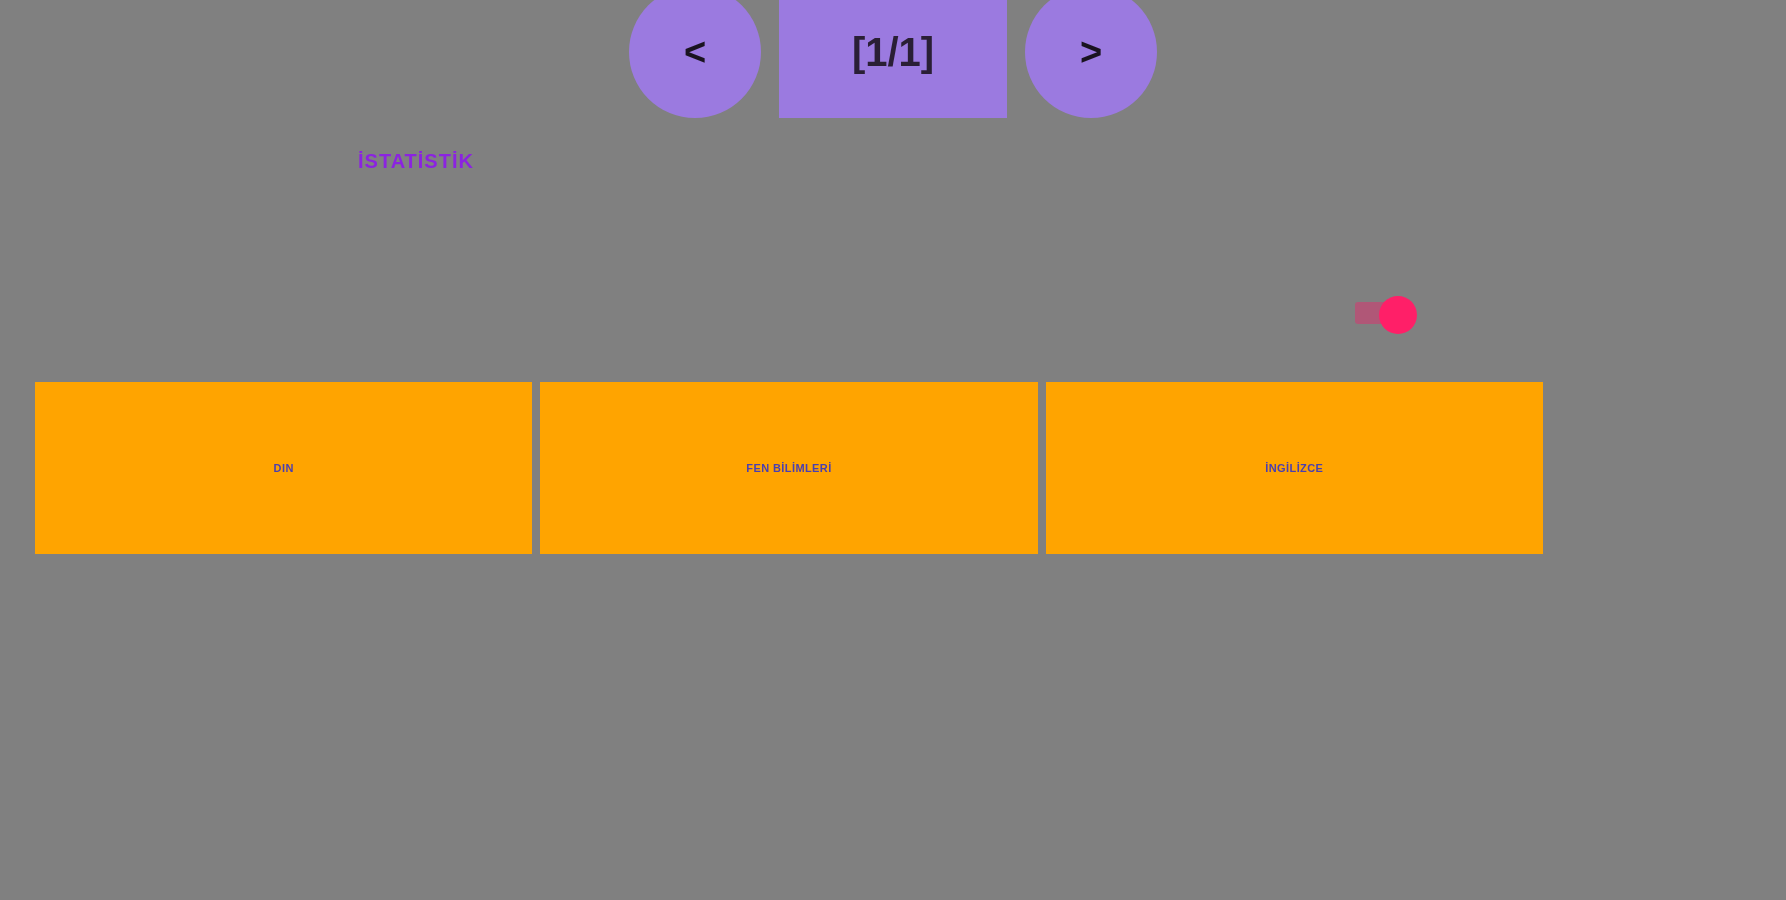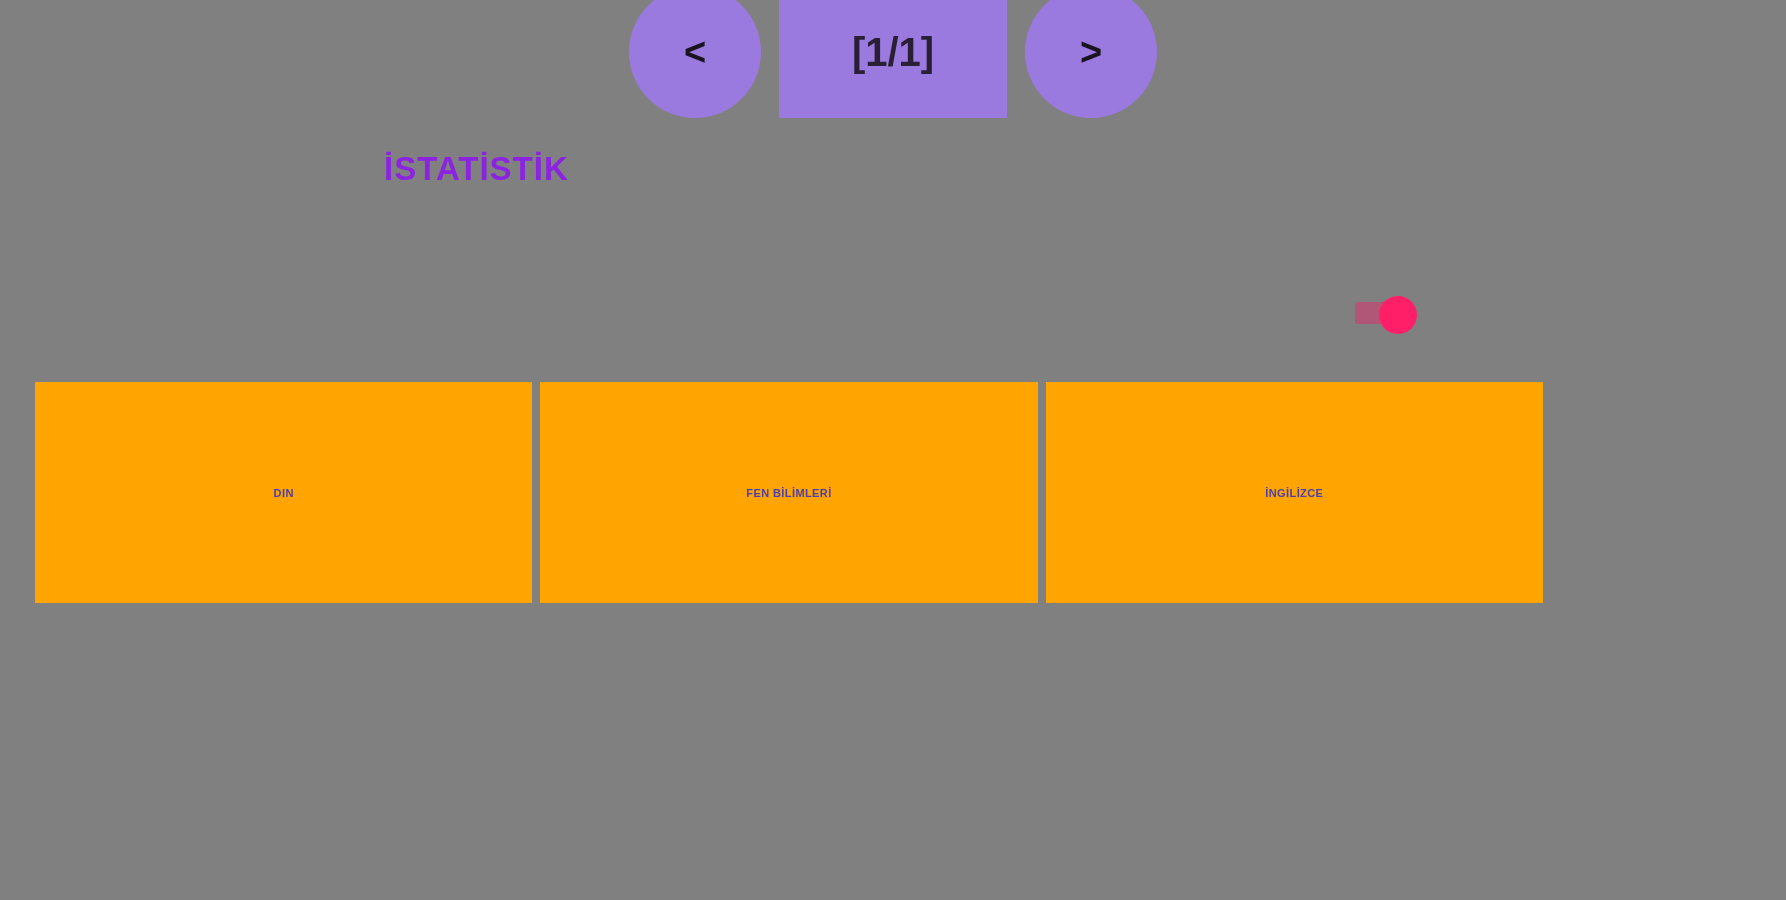--- a/index.html
+++ b/index.html
@@ -60,27 +60,26 @@
     justify-content: center;
     cursor: pointer;
     line-height: 1;
   }
 
   
   #section-heading {
     position: absolute;
     left: 358px;
     top: 150px;
-    font-size: 33px;
+    font-size: 20px;
     font-weight: bold;
     letter-spacing: 1px;
     color: #8b23e0;
     font-family: "Liberation Sans", sans-serif;
     white-space: nowrap;
-    margin-left: 26px;
   }
 
   
   #marker {
     position: absolute;
     left: 1355px;
     top: 296px;
     width: 72px;
     height: 38px;
   }
@@ -102,21 +101,21 @@
     border-radius: 50%;
     background: #ff1f68;
   }
 
   
   #chart {
     position: absolute;
     left: 35px;
     top: 382px;
     width: 1508px;
-    height: 221px;
+    height: 172px;
     display: flex;
     gap: 8px;
   }
   .bar {
     flex: 1 1 0;
     height: 100%;
     background: #ffa400;
     display: flex;
     align-items: center;
     justify-content: center;

